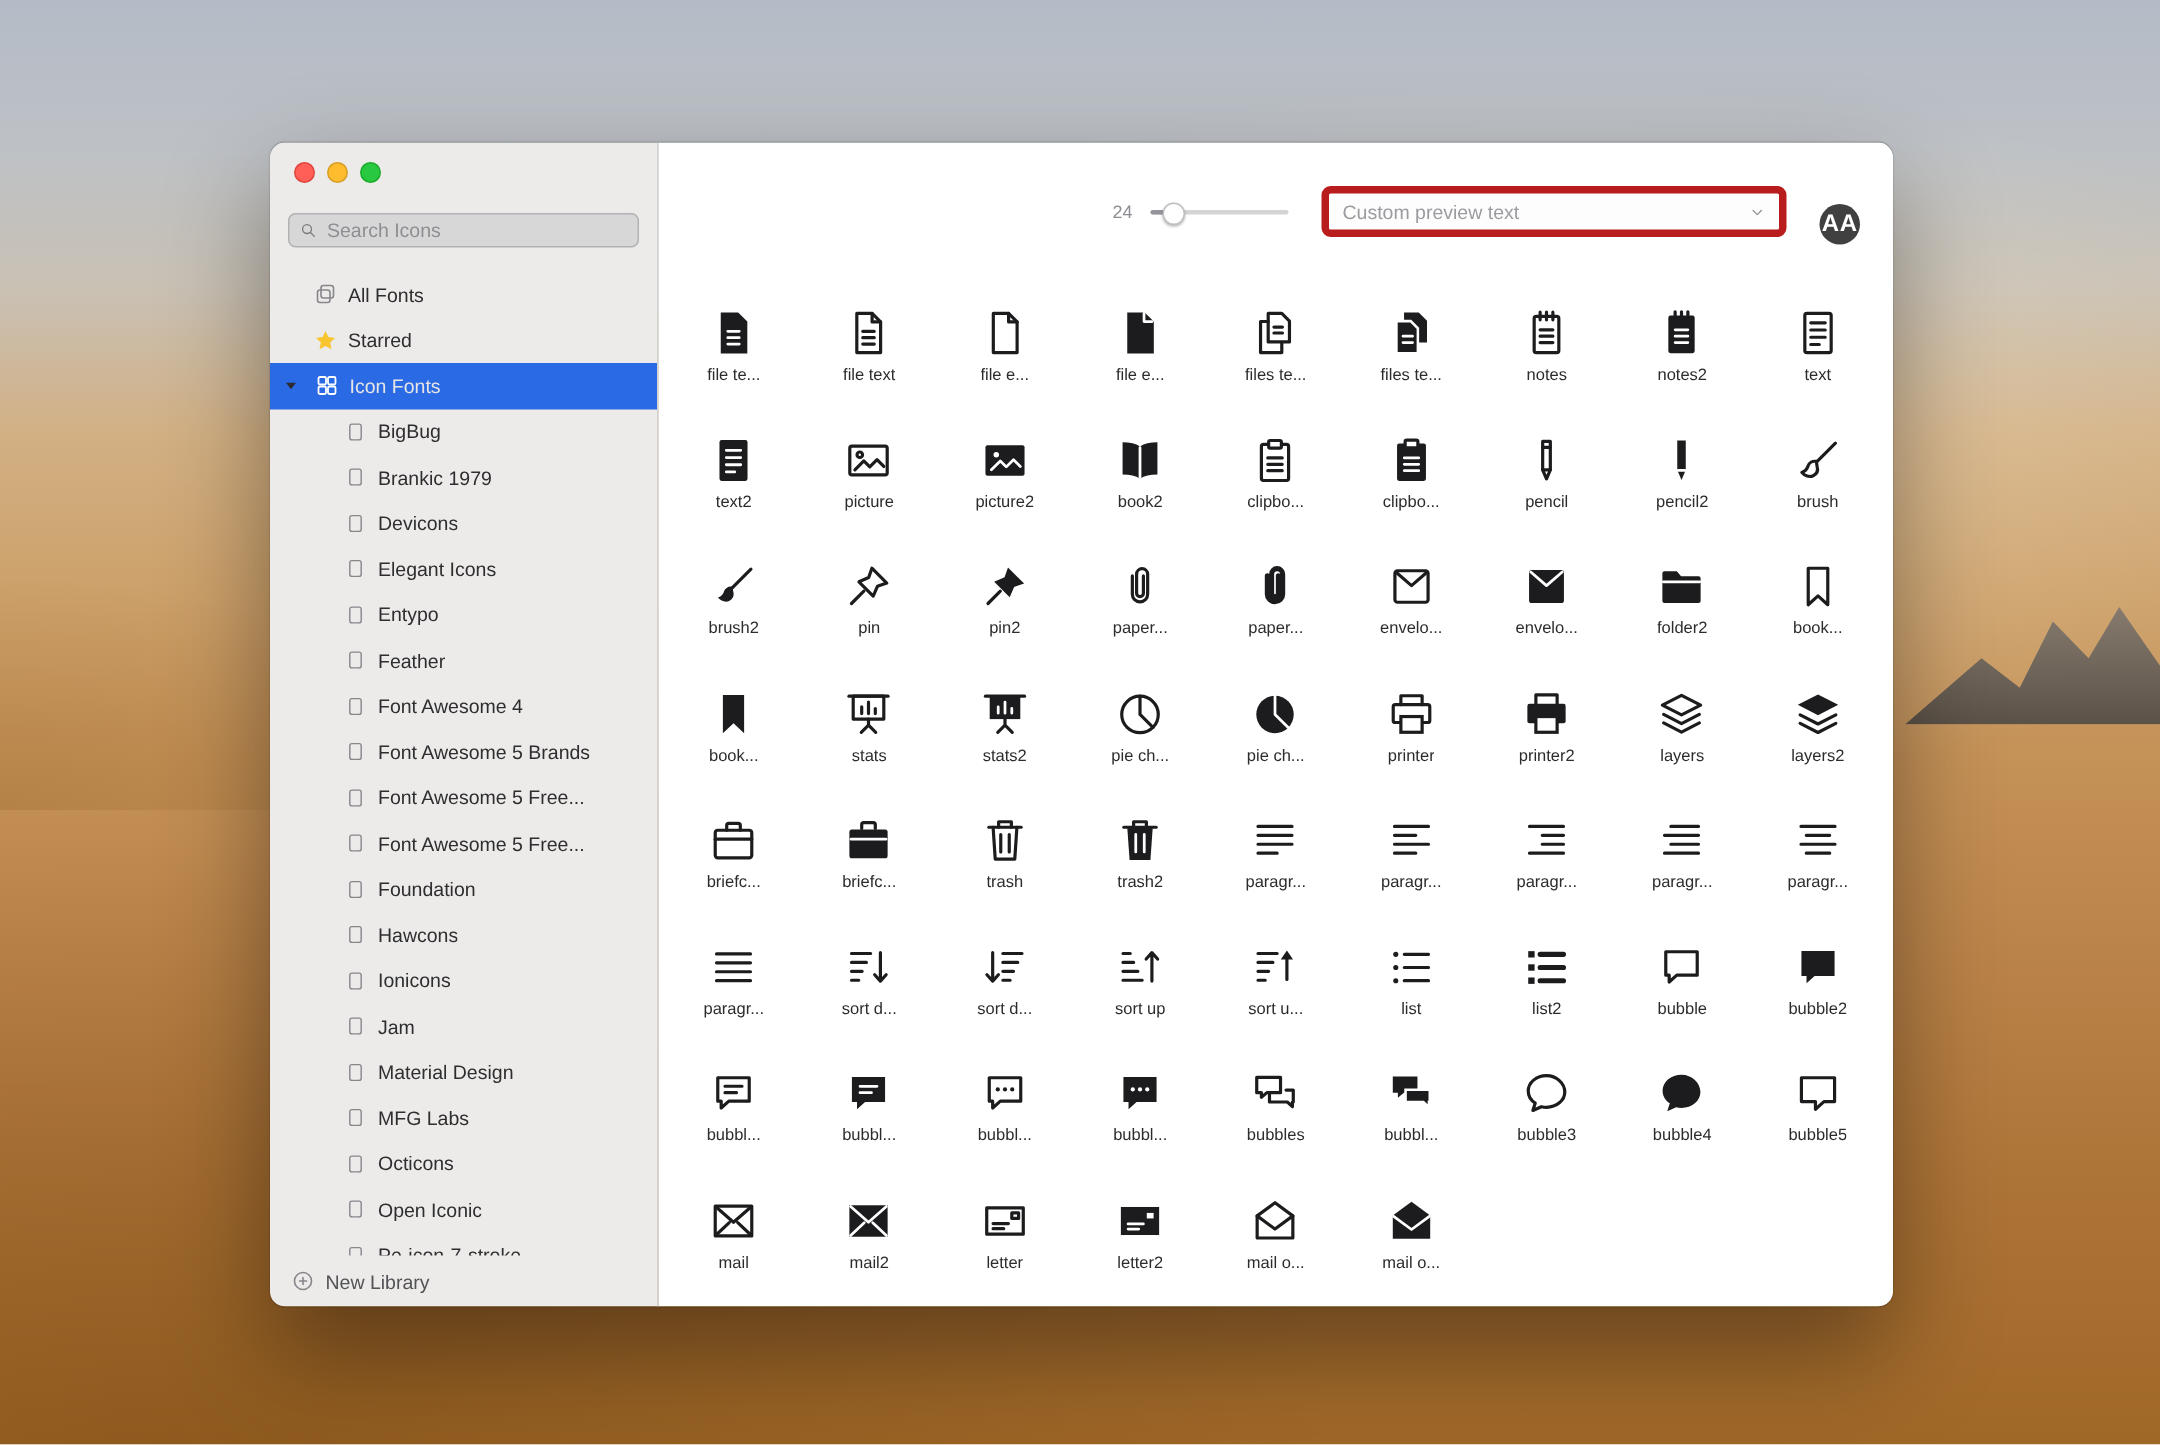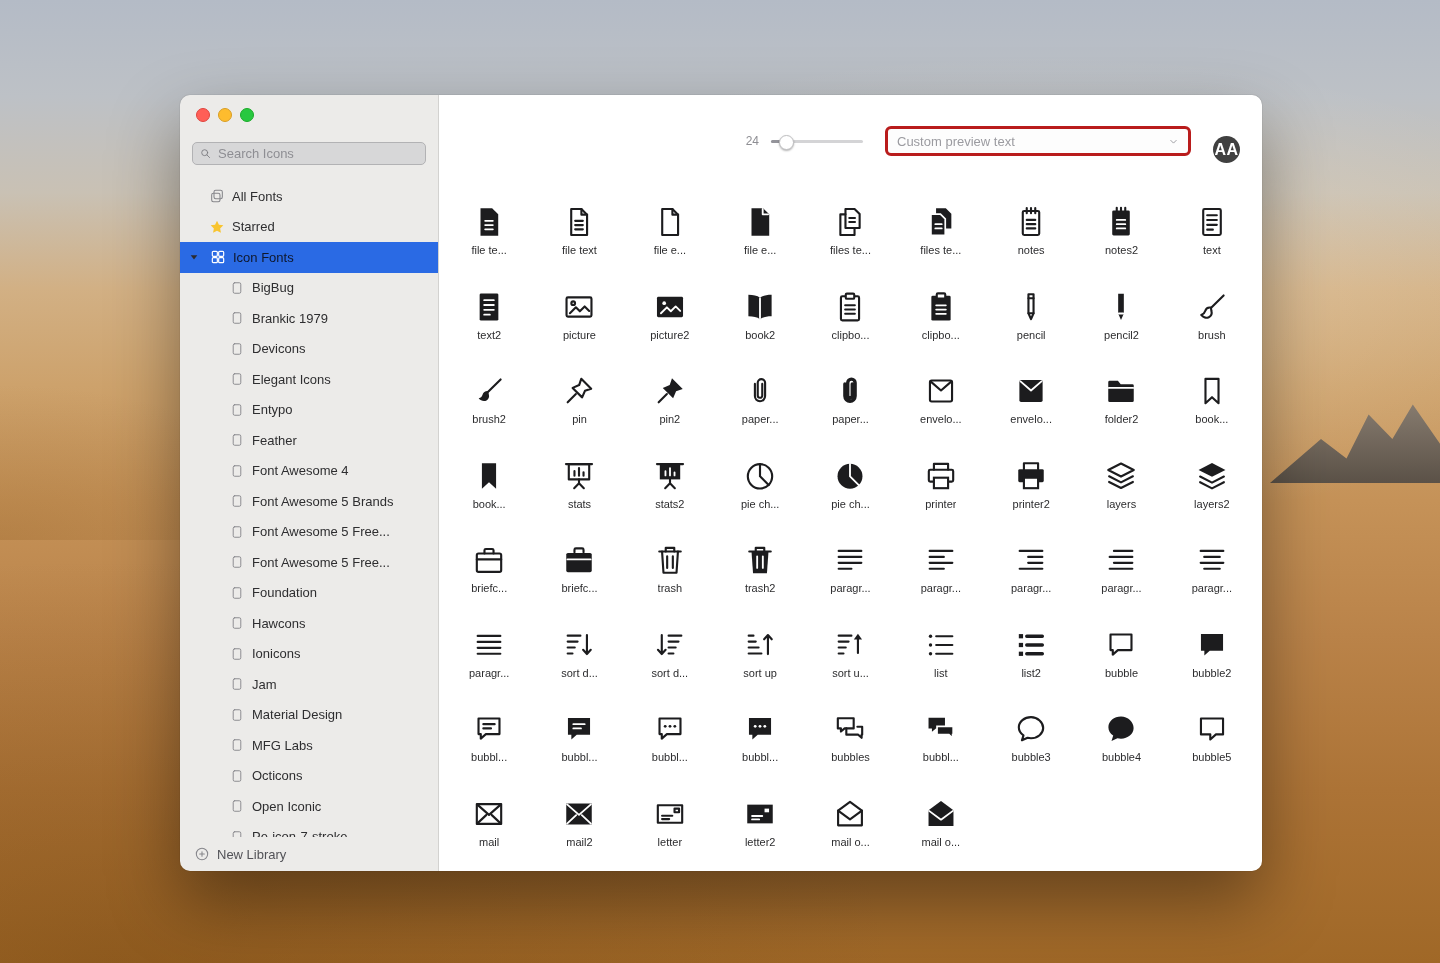--- a/index.html
+++ b/index.html
@@ -41,37 +41,37 @@
   .search-input::placeholder{color:#8e8e93;}
 
   
   .side-list{flex:1;margin-top:16px;overflow:hidden;}
   .side-row{display:flex;align-items:center;height:30.5px;padding-left:28px;gap:7px;
     font-size:13px;color:#2e2e30;}
   .side-row .side-icon{display:inline-flex;width:17px;height:17px;align-items:center;justify-content:center;}
   .side-row .side-icon svg{width:16px;height:16px;}
   .side-row.child{padding-left:48px;}
   .side-row.child .side-icon svg{width:14px;height:14px;}
-  .side-row.selected{background:#2a6ae4;color:#0f172a;padding-left:9px;}
+  .side-row.selected{background:#2a6ae4;color:#e5e5e5;padding-left:9px;}
   .side-row.selected .disclosure{width:13px;display:inline-flex;}
   .side-row.selected .disclosure svg{width:10px;height:10px;}
   .side-label{white-space:nowrap;overflow:hidden;text-overflow:ellipsis;}
   .new-library{height:34px;display:flex;align-items:center;gap:7px;padding-left:14px;
     font-size:13px;color:#525257;}
   .new-library svg{width:16px;height:16px;}
 
   
   .toolbar{display:flex;align-items:center;padding:33px 22px 0 22px;height:26px;flex:0 0 auto;}
   .size-label{margin-left:auto;color:#8e8e93;font-size:12px;margin-right:12px;}
   .slider{width:92px;position:relative;height:16px;margin-right:22px;}
   .slider .track{position:absolute;top:7px;left:0;right:0;height:3px;border-radius:2px;background:#d4d4d6;}
   .slider .track-fill{width:16%;height:100%;background:#94949a;border-radius:2px;}
   .slider .thumb{position:absolute;top:1.5px;left:calc(16% - 6.5px);width:13px;height:13px;
     border-radius:50%;background:#fff;border:0.5px solid #c0c0c2;box-shadow:0 1px 2px rgba(0,0,0,.3);}
-  .combo{width:282px;height:24px;border:3px solid #b91c1c;border-radius:6px;display:flex;
+  .combo{width:282px;height:24px;border:5px solid #b91c1c;border-radius:6px;display:flex;
     align-items:center;padding:0 9px;color:#9b9ba0;font-size:13px;margin-right:22px;background:#fdfdfd;}
   .combo .chev{margin-left:auto;display:inline-flex;}
   .combo .chev svg{width:11px;height:11px;}
   .aa-button{width:27px;height:27px;border-radius:50%;background:#404040;color:#fff;
     font-size:16px;font-weight:bold;display:flex;align-items:center;justify-content:center;letter-spacing:.5px;margin-top:17px;}
 
   
   .icon-grid{display:grid;grid-template-columns:repeat(9,1fr);grid-auto-rows:84.5px;
     padding:41px 5px 0 5px;overflow:hidden;}
   .cell{display:flex;flex-direction:column;align-items:center;padding-top:10px;}

